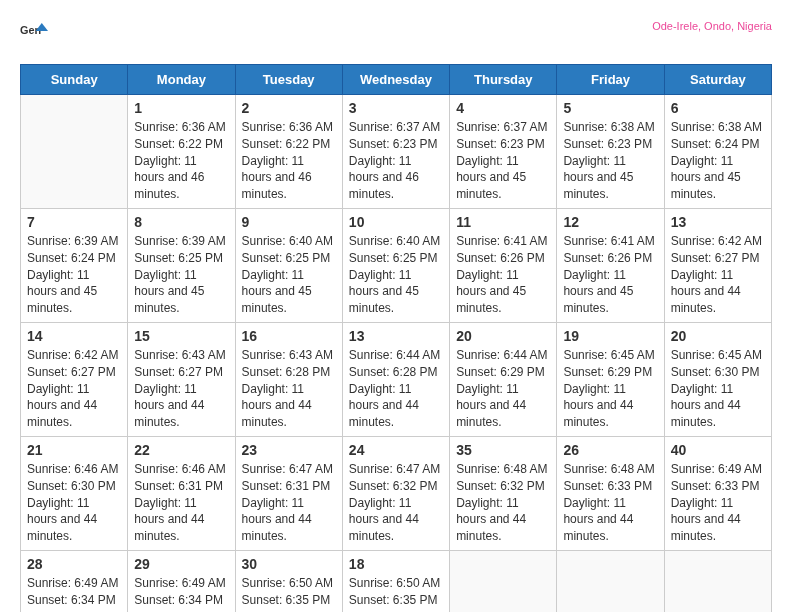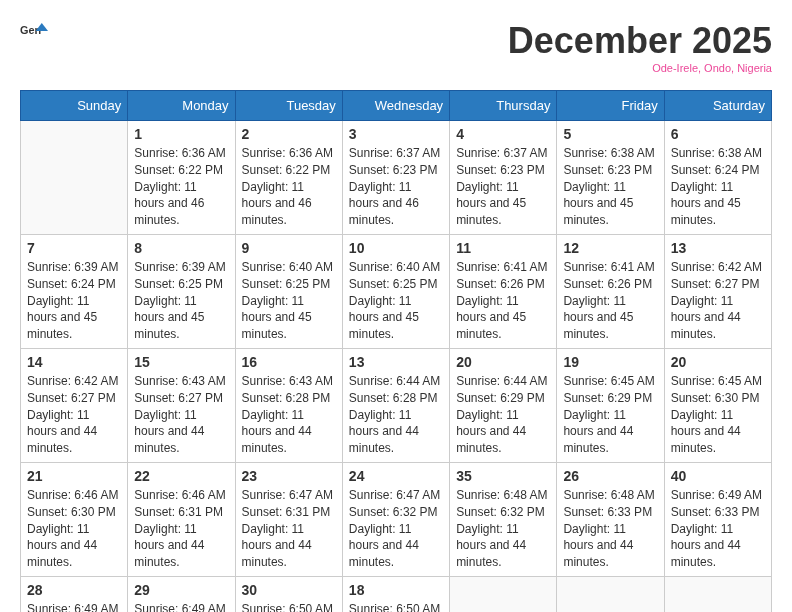--- a/index.html
+++ b/index.html
@@ -49,23 +49,23 @@
     }
     .calendar {
       width: 100%;
       border-collapse: collapse;
       border: 1px solid #ccc;
     }
     .calendar th {
       background-color: #2a7abf;
       color: #fff;
       font-size: 13px;
-      font-weight: normal;
+      font-weight: bold;
       padding: 7px 6px;
-      text-align: right;
+      text-align: center;
       border: 1px solid #1a5a9f;
     }
     .calendar td {
       border: 1px solid #ccc;
       vertical-align: top;
       padding: 5px 6px;
       width: 107px;
       min-height: 80px;
       font-size: 11px;
       color: #333;
@@ -94,21 +94,20 @@
 <body>
 
 <div class="header">
   <div class="logo">
     <svg class="logo-icon" viewBox="0 0 36 36">
       <text x="0" y="18" font-size="14" font-weight="bold" fill="#333">Gen</text>
       <polygon points="28,4 36,14 20,14" fill="#2a7abf"></polygon>
     </svg>
   </div>
   <div class="title-block">
-    <div class="month-title">December 2025</div>
     <div class="location-title">Ode-Irele, Ondo, Nigeria</div>
   </div>
 </div>
 
 <table class="calendar">
   <thead>
     <tr id="header-row">
         <th>Sunday</th>
         <th>Monday</th>
         <th>Tuesday</th>

